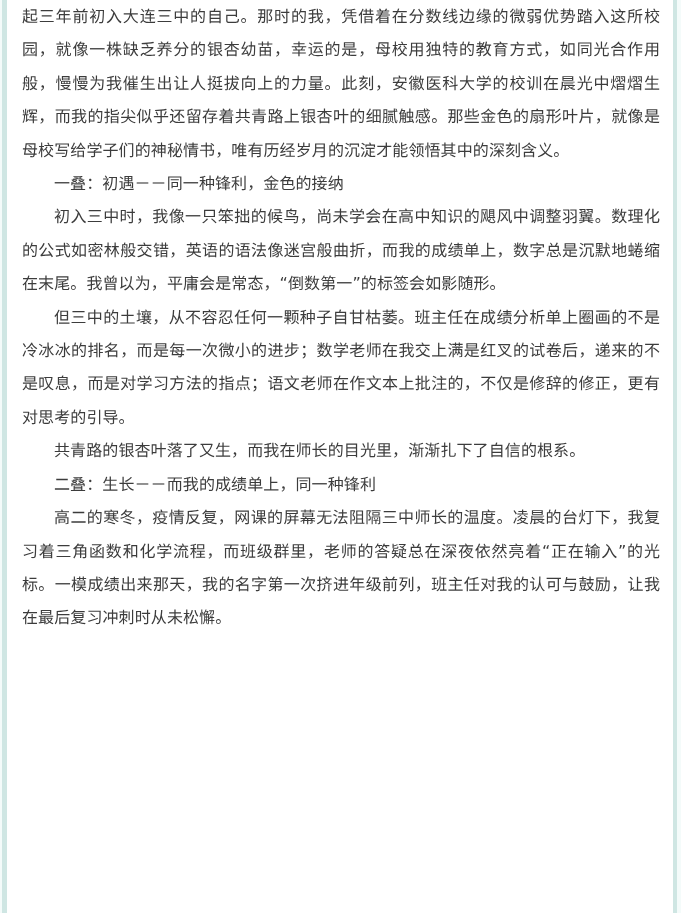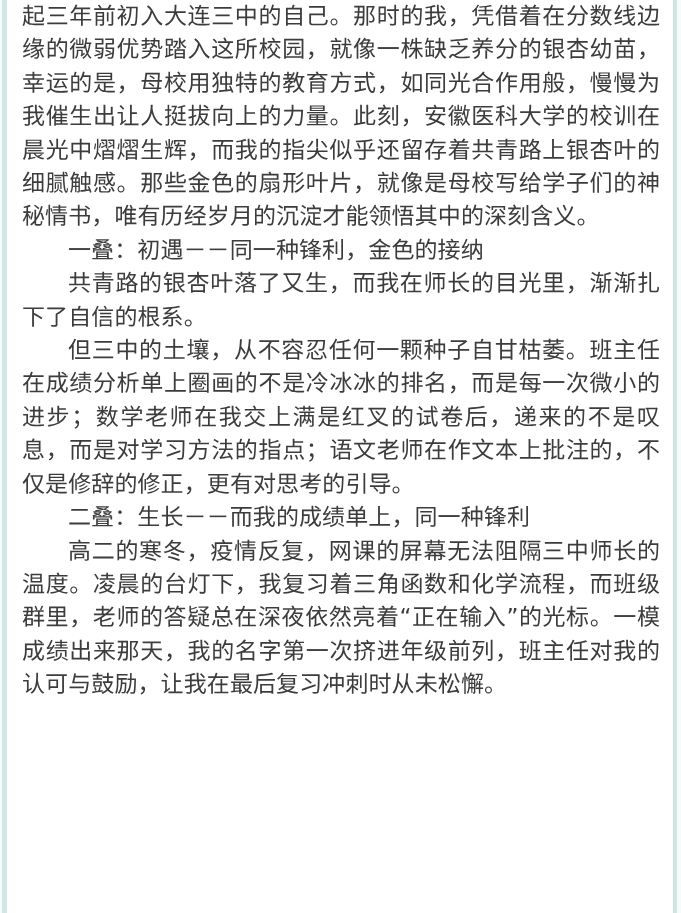--- a/index.html
+++ b/index.html
@@ -53,21 +53,21 @@
     position: absolute;
     left: 22px;
     top: 0px;
     width: 638px;
     height: 913px;
   }
 
   p.body-para {
     margin: 0;
     padding: 0;
-    font-size: 23px;
+    font-size: 16px;
     line-height: 33.4px;
     color: #3c3c3c;
     text-align: justify;
     text-justify: inter-ideograph;
     letter-spacing: 0.1px;
     font-weight: 400;
     -webkit-font-smoothing: none;
   }
   p.body-para.indent {
     text-indent: 2em;
@@ -90,24 +90,25 @@
 
   <div class="page-margin-tint right"></div>
   <div class="page-rule right"></div>
 
   <div id="text-column">
 
     <p class="body-para continued">起三年前初入大连三中的自己。那时的我，凭借着在分数线边缘的微弱优势踏入这所校园，就像一株缺乏养分的银杏幼苗，幸运的是，母校用独特的教育方式，如同光合作用般，慢慢为我催生出让人挺拔向上的力量。此刻，安徽医科大学的校训在晨光中熠熠生辉，而我的指尖似乎还留存着共青路上银杏叶的细腻触感。那些金色的扇形叶片，就像是母校写给学子们的神秘情书，唯有历经岁月的沉淀才能领悟其中的深刻含义。</p>
 
     <p class="body-para section-head">一叠：初遇－－同一种锋利，金色的接纳</p>
 
+    <p class="body-para indent">初入三中时，我像一只笨拙的候鸟，尚未学会在高中知识的飓风中调整羽翼。数理化的公式如密林般交错，英语的语法像迷宫般曲折，而我的成绩单上，数字总是沉默地蜷缩在末尾。我曾以为，平庸会是常态，“倒数第一”的标签会如影随形。</p>
+
+    <p class="body-para indent">但三中的土壤，从不容忍任何一颗种子自甘枯萎。班主任在成绩分析单上圈画的不是冷冰冰的排名，而是每一次微小的进步；数学老师在我交上满是红叉的试卷后，递来的不是叹息，而是对学习方法的指点；语文老师在作文本上批注的，不仅是修辞的修正，更有对思考的引导。</p>
 
     <p class="body-para indent">共青路的银杏叶落了又生，而我在师长的目光里，渐渐扎下了自信的根系。</p>
-
-    <p class="body-para indent">但三中的土壤，从不容忍任何一颗种子自甘枯萎。班主任在成绩分析单上圈画的不是冷冰冰的排名，而是每一次微小的进步；数学老师在我交上满是红叉的试卷后，递来的不是叹息，而是对学习方法的指点；语文老师在作文本上批注的，不仅是修辞的修正，更有对思考的引导。</p>
 
     <p class="body-para section-head">二叠：生长－－而我的成绩单上，同一种锋利</p>
 
 
     <p class="body-para indent">高二的寒冬，疫情反复，网课的屏幕无法阻隔三中师长的温度。凌晨的台灯下，我复习着三角函数和化学流程，而班级群里，老师的答疑总在深夜依然亮着“正在输入”的光标。一模成绩出来那天，我的名字第一次挤进年级前列，班主任对我的认可与鼓励，让我在最后复习冲刺时从未松懈。</p>
 
   </div>
 </div>
 
 </body></html>

